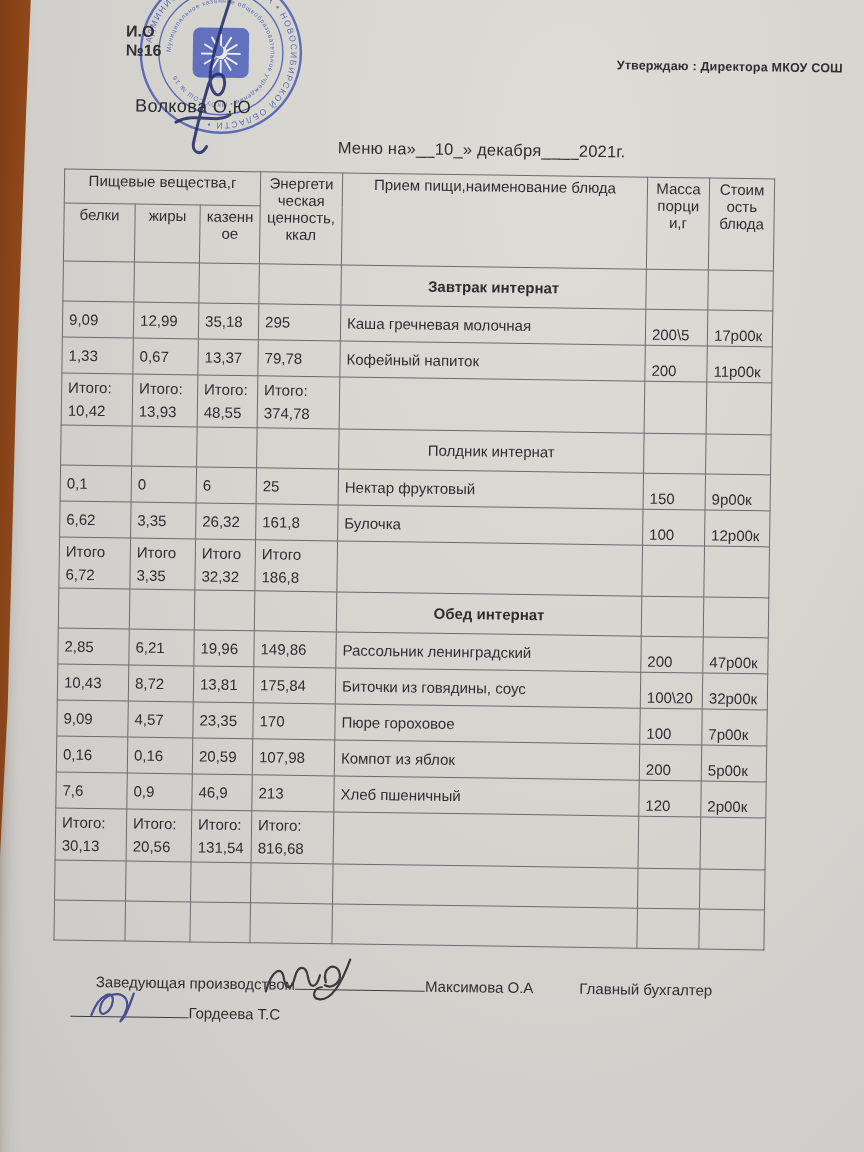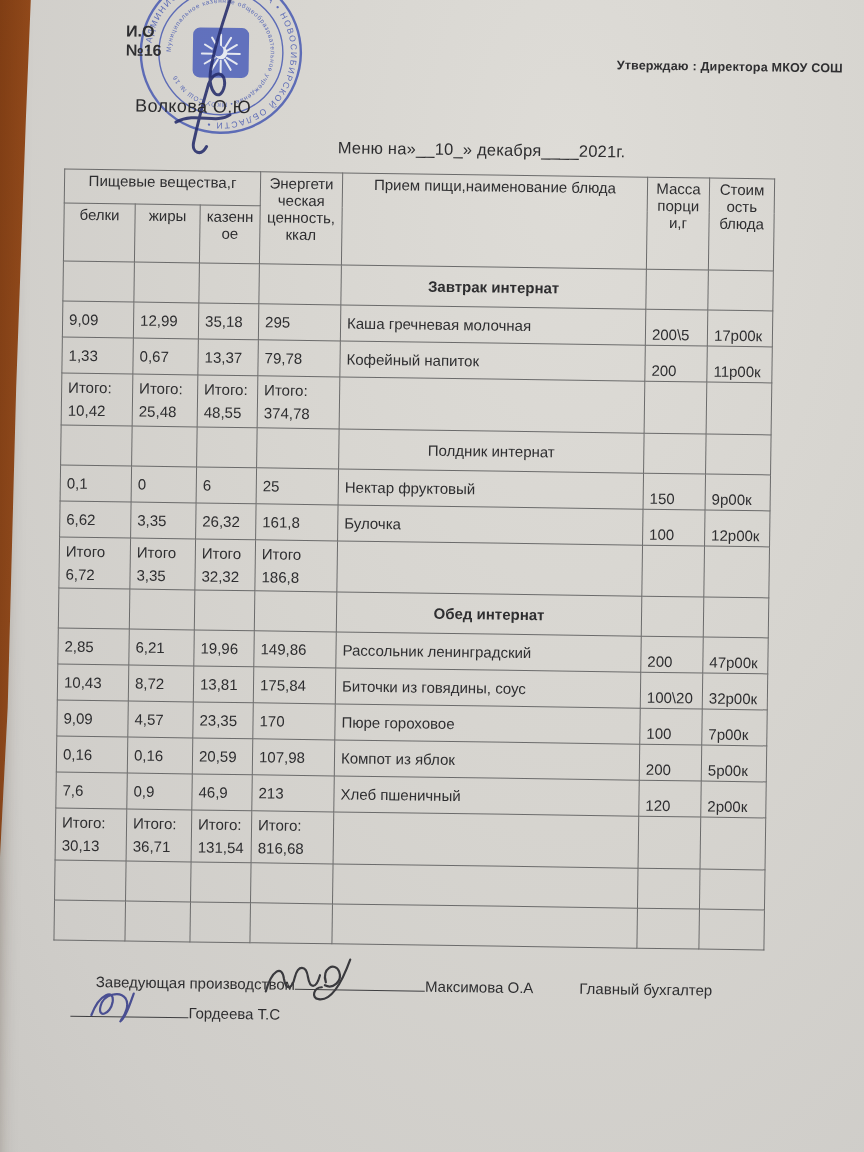--- a/index.html
+++ b/index.html
@@ -164,21 +164,21 @@
         <td class="mass">200</td>
         <td class="mass">11р00к</td>
       </tr>
       <tr class="r-total">
         <td class="total-cell">
           <div>Итого:</div>
           <div>10,42</div>
           </td>
         <td class="total-cell">
           <div>Итого:</div>
-          <div>25,48</div>
+          <div>13,93</div>
           </td>
         <td class="total-cell">
           <div>Итого:</div>
           <div>48,55</div>
           </td>
         <td class="total-cell">
           <div>Итого:</div>
           <div>374,78</div>
           </td>
         <td></td>
@@ -289,21 +289,21 @@
         <td class="mass">120</td>
         <td class="mass">2р00к</td>
       </tr>
       <tr class="r-total">
         <td class="total-cell">
           <div>Итого:</div>
           <div>30,13</div>
           </td>
         <td class="total-cell">
           <div>Итого:</div>
-          <div>36,71</div>
+          <div>20,56</div>
           </td>
         <td class="total-cell">
           <div>Итого:</div>
           <div>131,54</div>
           </td>
         <td class="total-cell">
           <div>Итого:</div>
           <div>816,68</div>
           </td>
         <td></td>

